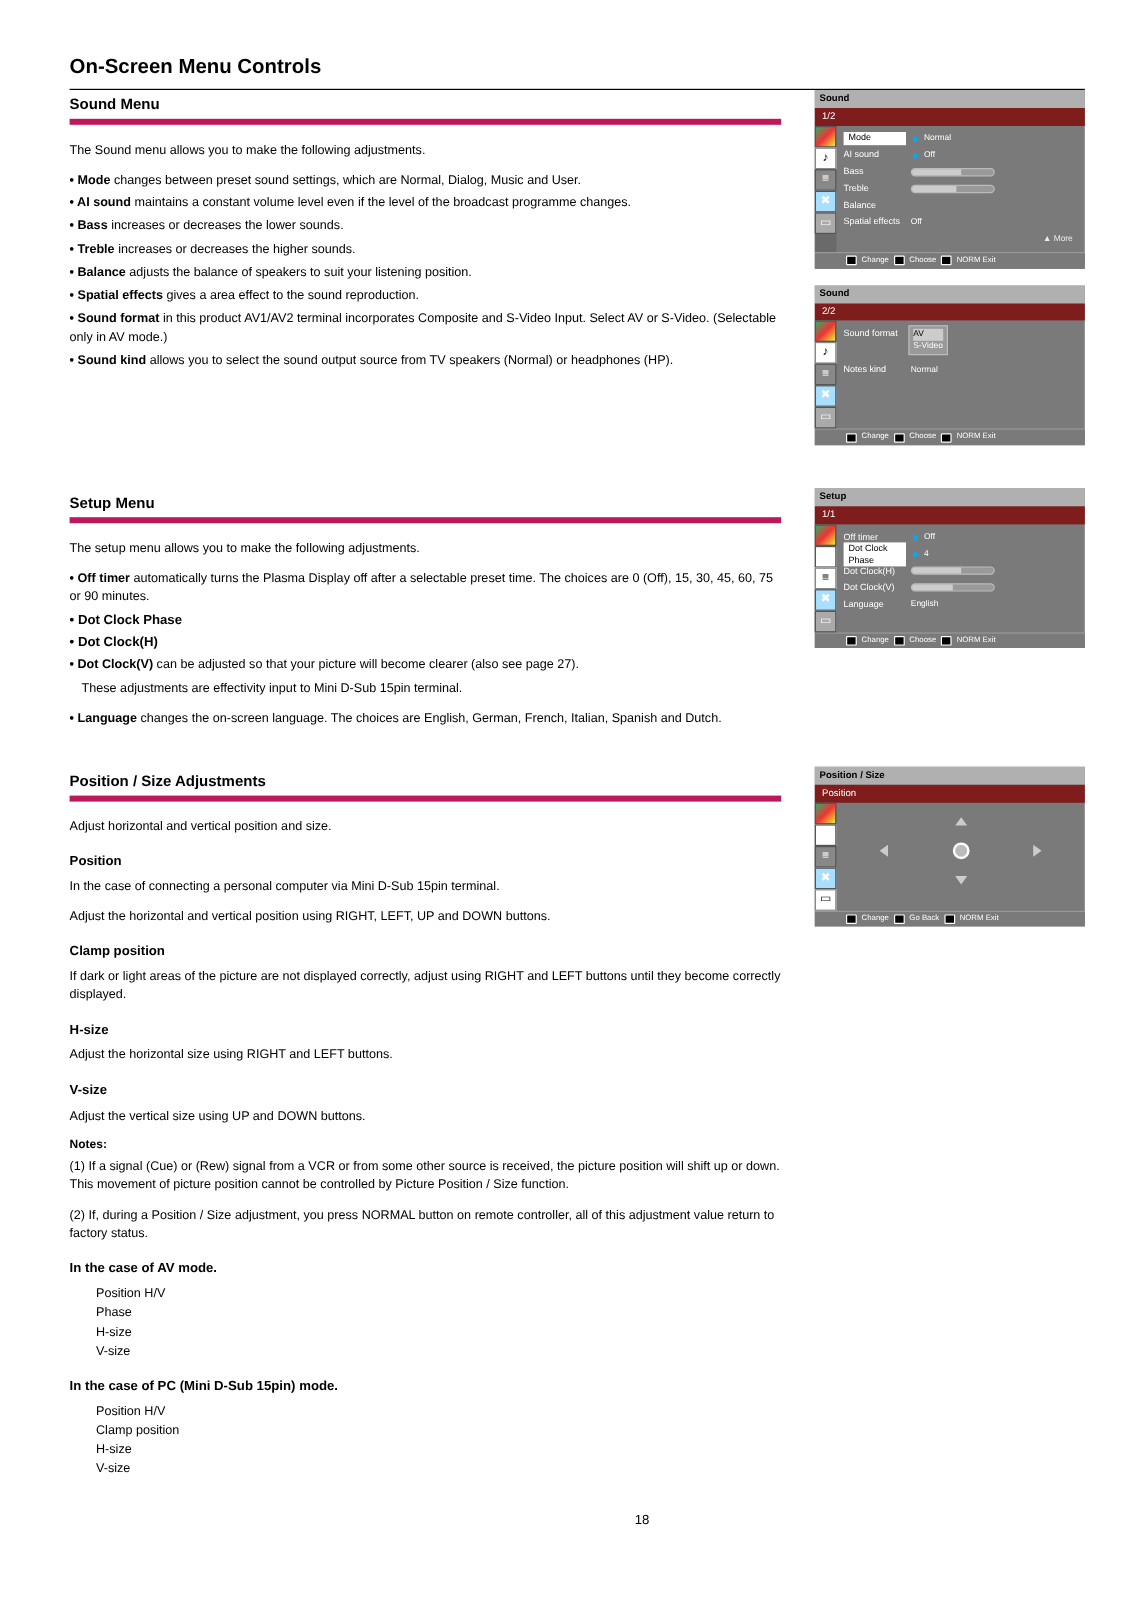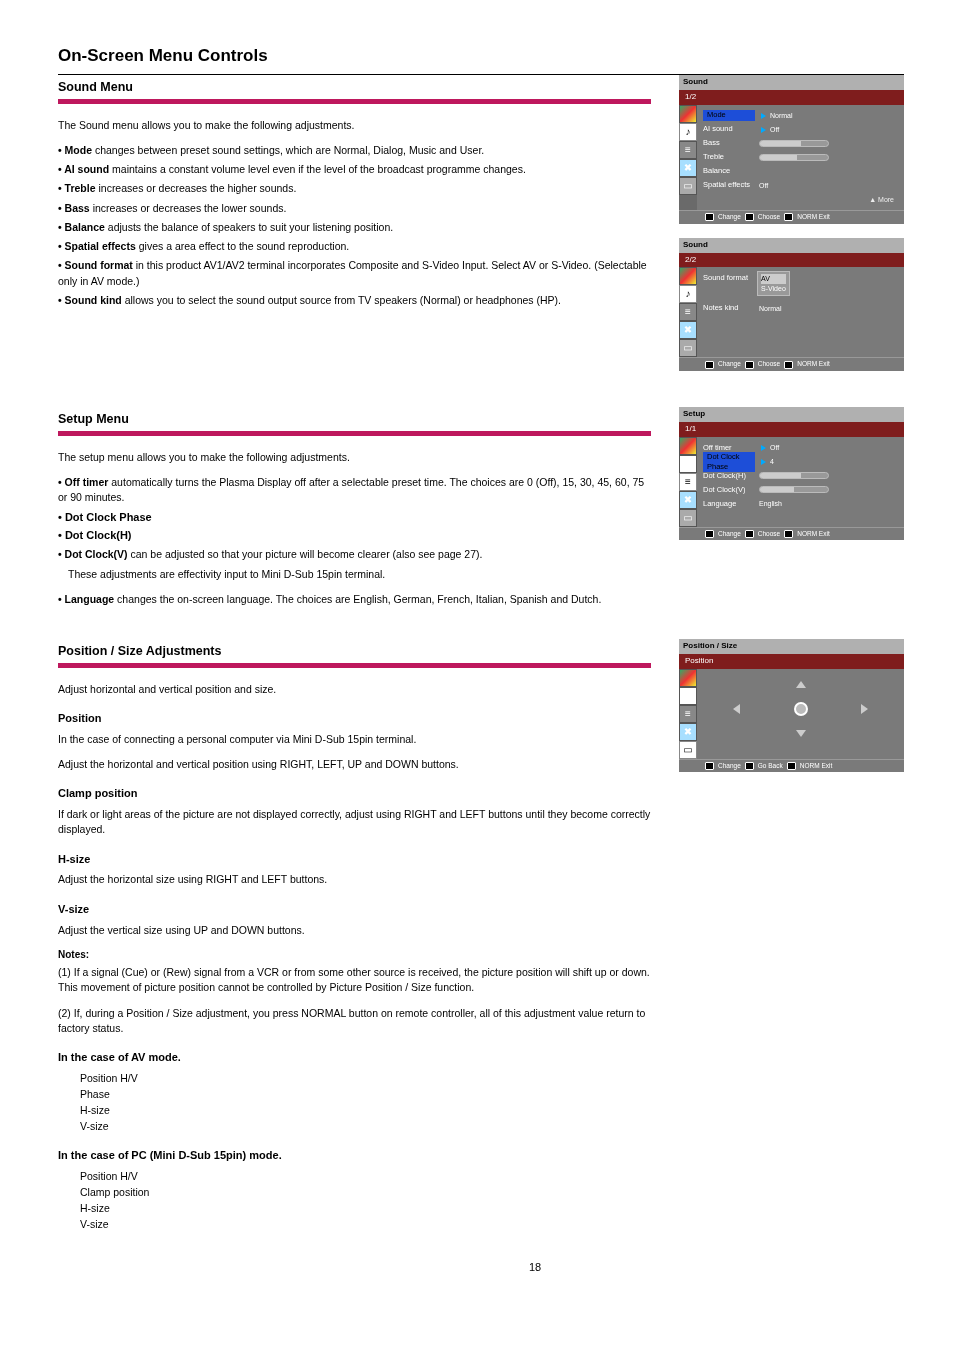--- a/index.html
+++ b/index.html
@@ -59,21 +59,21 @@
   .osd-body { display:flex; min-height: 90px; }
   .osd-tabs { width:18px; display:flex; flex-direction:column; background:#6a6a6a; }
   .osd-tab {
     width:18px; height:18px; border:1px solid #555;
     display:flex; align-items:center; justify-content:center;
     background:#888;
   }
   .osd-tab.active-sound { background:#fff; color:#000; border-color:#888; }
   .osd-main { flex:1; padding:4px 6px; position:relative; }
   .osd-row { display:flex; align-items:center; height:14px; gap:4px; }
-  .osd-row.sel .osd-label { background:#1d4ed8; color:#000; padding:0 4px; }
+  .osd-row.sel .osd-label { background:#ffffff; color:#000; padding:0 4px; }
   .osd-label { width:52px; }
   .osd-val { font-size:7px; }
   .osd-arrow-r { width:0; height:0; border-top:3px solid transparent; border-bottom:3px solid transparent; border-left:5px solid #0af; margin-left:2px;}
   .osd-slider {
     width:70px; height:7px; background:#999; border:1px solid #bbb; border-radius:4px; position:relative;
   }
   .osd-slider-fill { height:100%; background:#ccc; border-radius:3px 0 0 3px; width:60%; }
   .osd-foot {
     display:flex; align-items:center; gap:4px;
     border-top:1px solid #999; padding:2px 4px;
@@ -121,22 +121,22 @@
 
 <div class="page-title">On-Screen Menu Controls</div>
 
 <div class="columns">
   <div class="col-left">
     <div class="sec-heading">Sound Menu</div>
     <div class="para">The Sound menu allows you to make the following adjustments.</div>
 
     <div class="para tight"><b>• Mode</b> <span>changes between preset sound settings, which are Normal, Dialog, Music and User.</span></div>
     <div class="para tight"><b>• AI sound</b> <span>maintains a constant volume level even if the level of the broadcast programme changes.</span></div>
+    <div class="para tight"><b>• Bass</b> <span>increases or decreases the lower sounds.</span></div>
     <div class="para tight"><b>• Treble</b> <span>increases or decreases the higher sounds.</span></div>
-    <div class="para tight"><b>• Bass</b> <span>increases or decreases the lower sounds.</span></div>
     <div class="para tight"><b>• Balance</b> <span>adjusts the balance of speakers to suit your listening position.</span></div>
     <div class="para tight"><b>• Spatial effects</b> <span>gives a area effect to the sound reproduction.</span></div>
     <div class="para tight"><b>• Sound format</b> <span>in this product AV1/AV2 terminal incorporates Composite and S-Video Input. Select AV or S-Video. (Selectable only in AV mode.)</span></div>
     <div class="para"><b>• Sound kind</b> <span>allows you to select the sound output source from TV speakers (Normal) or headphones (HP).</span></div>
   </div>
 
   <div class="col-right">
 
     <div class="osd">
       <div class="osd-title">Sound</div>

